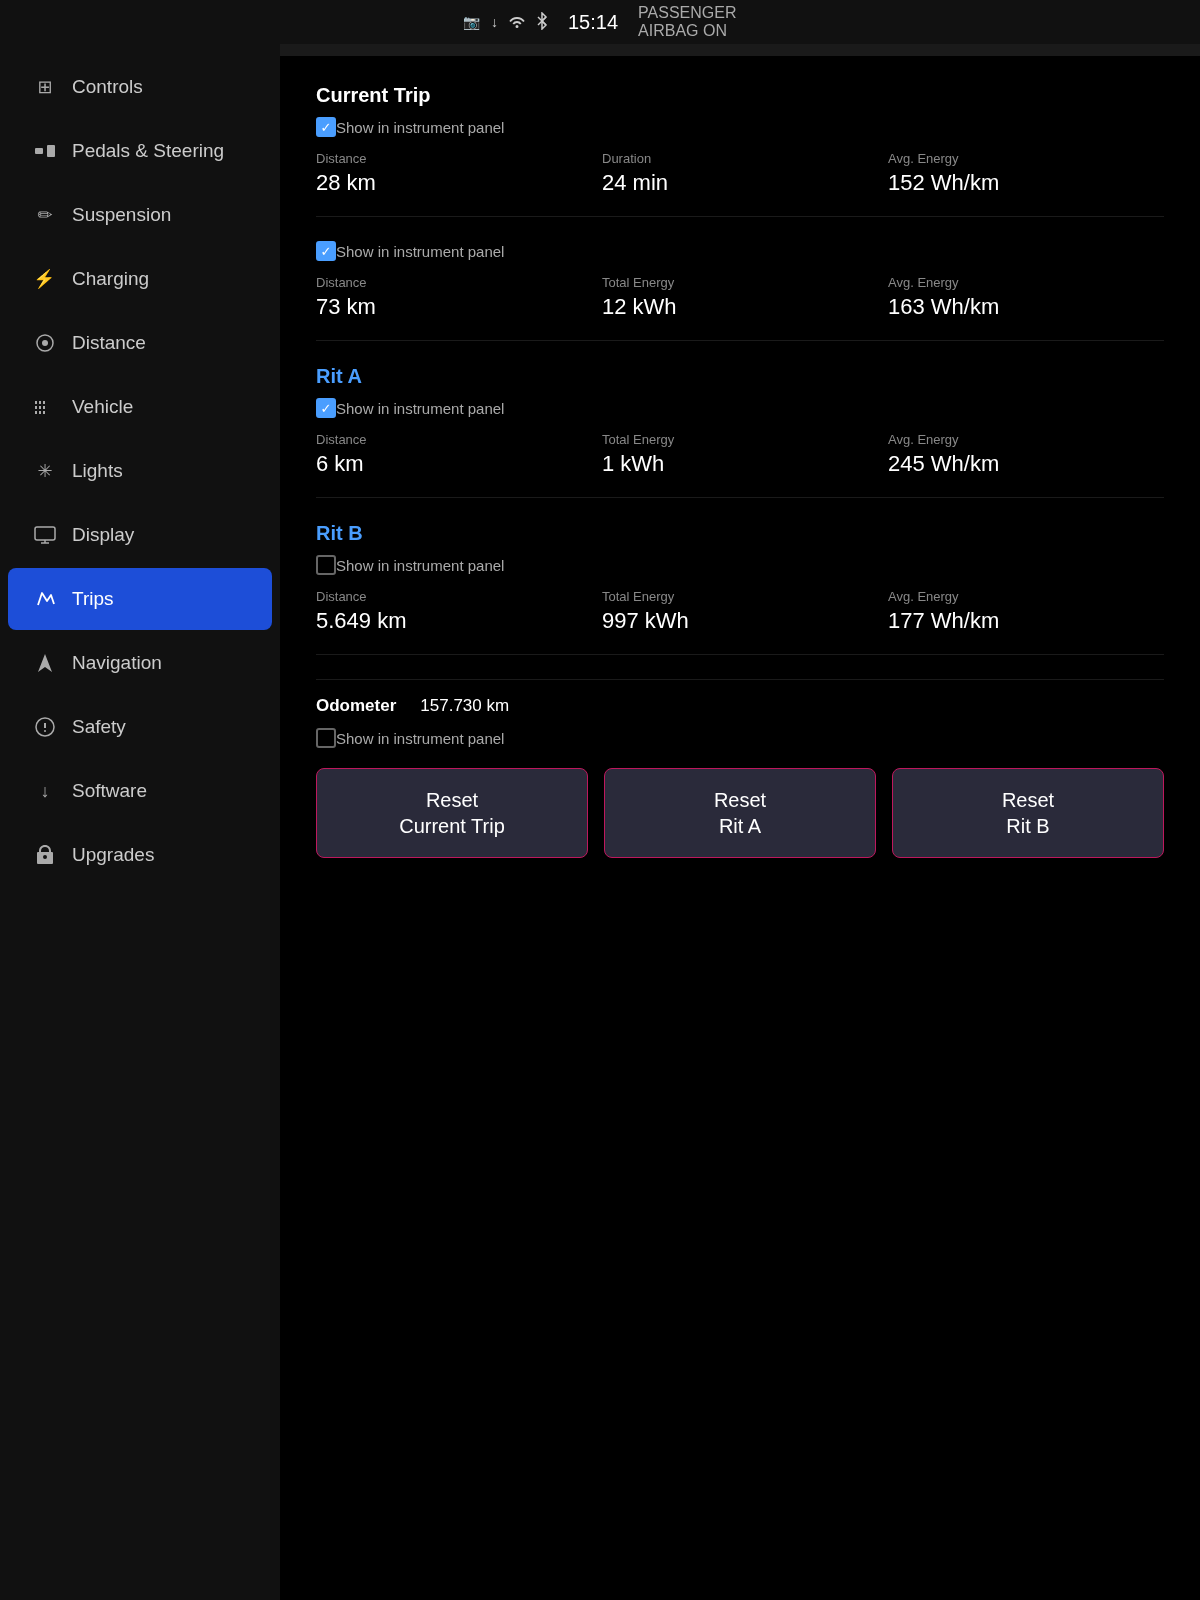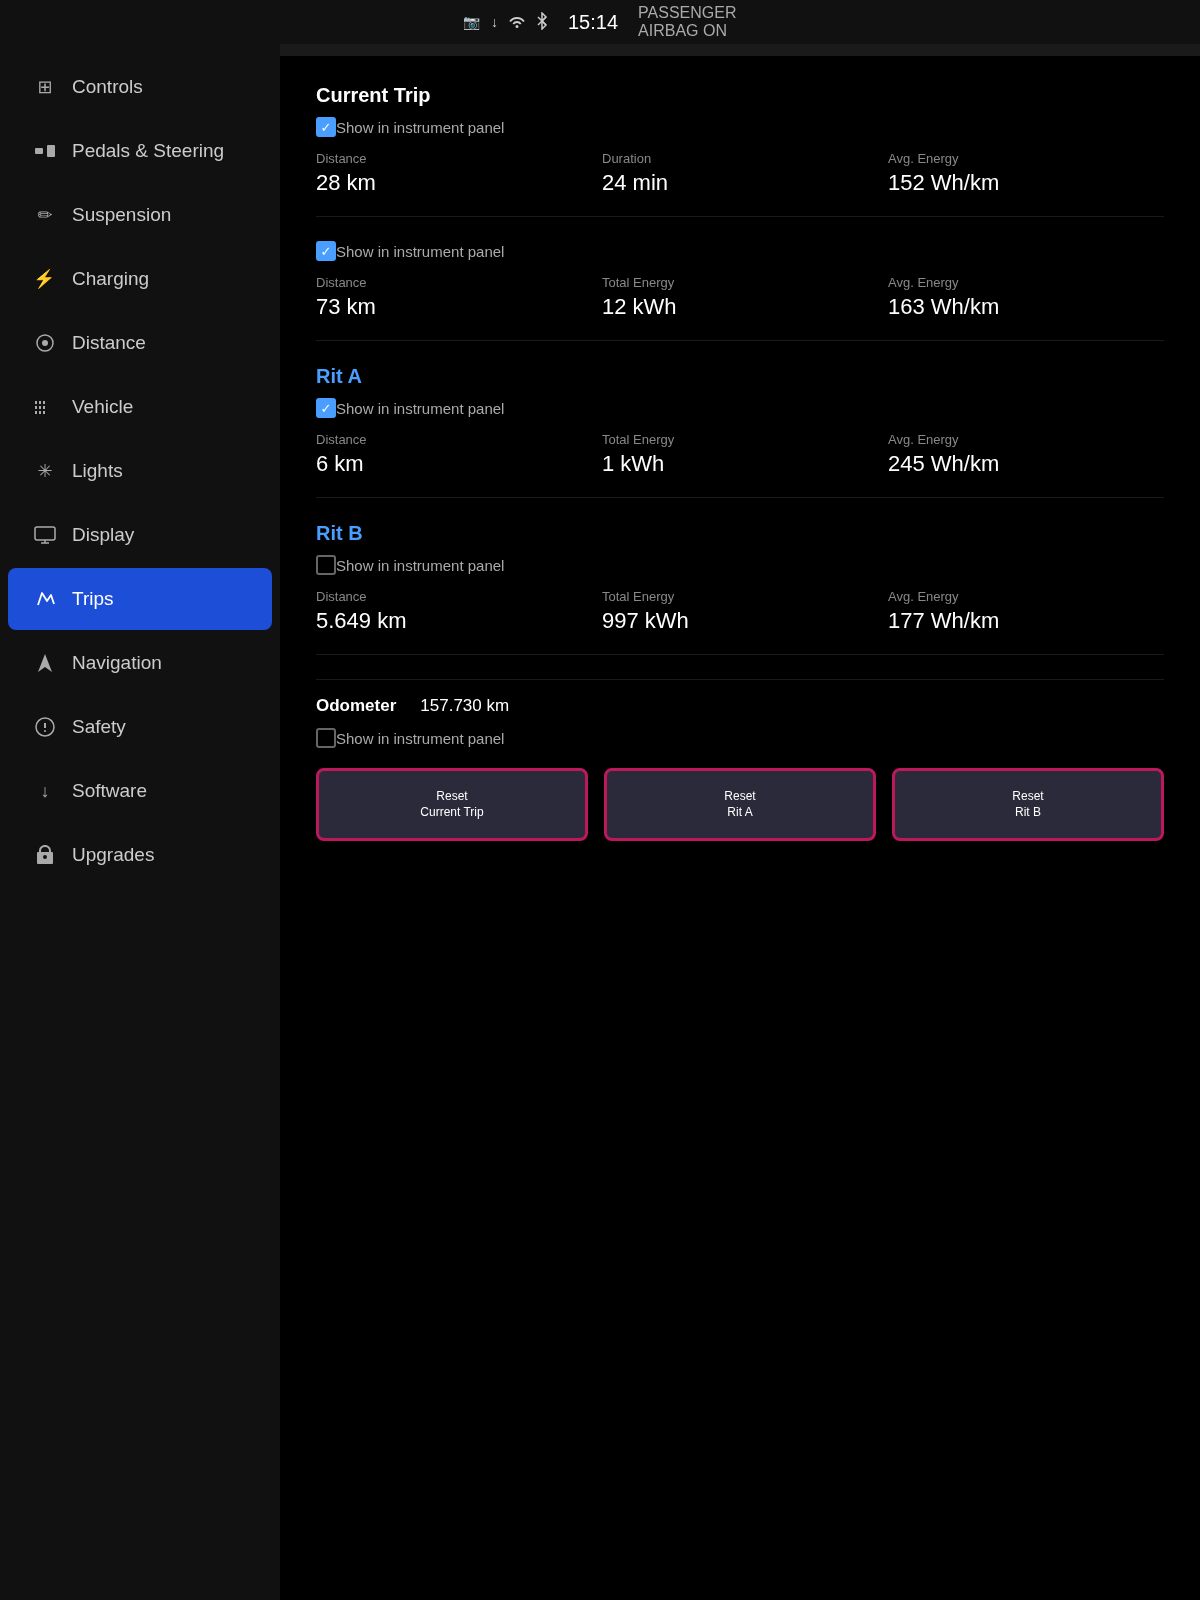--- a/index.html
+++ b/index.html
@@ -190,25 +190,25 @@
 
     
     .reset-buttons {
       display: flex;
       gap: 16px;
       margin-top: 20px;
     }
     .reset-btn {
       flex: 1;
       background: #2a2a3a;
-      border: 3px solid #be185d;
+      border: 1px solid #be185d;
       color: #fff;
       border-radius: 8px;
       padding: 18px 10px;
-      font-size: 12px;
+      font-size: 20px;
       font-weight: 500;
       cursor: pointer;
       text-align: center;
       line-height: 1.3;
     }
 
     .divider {
       height: 1px;
       background: rgba(255,255,255,0.1);
       margin: 4px 0 16px 0;

